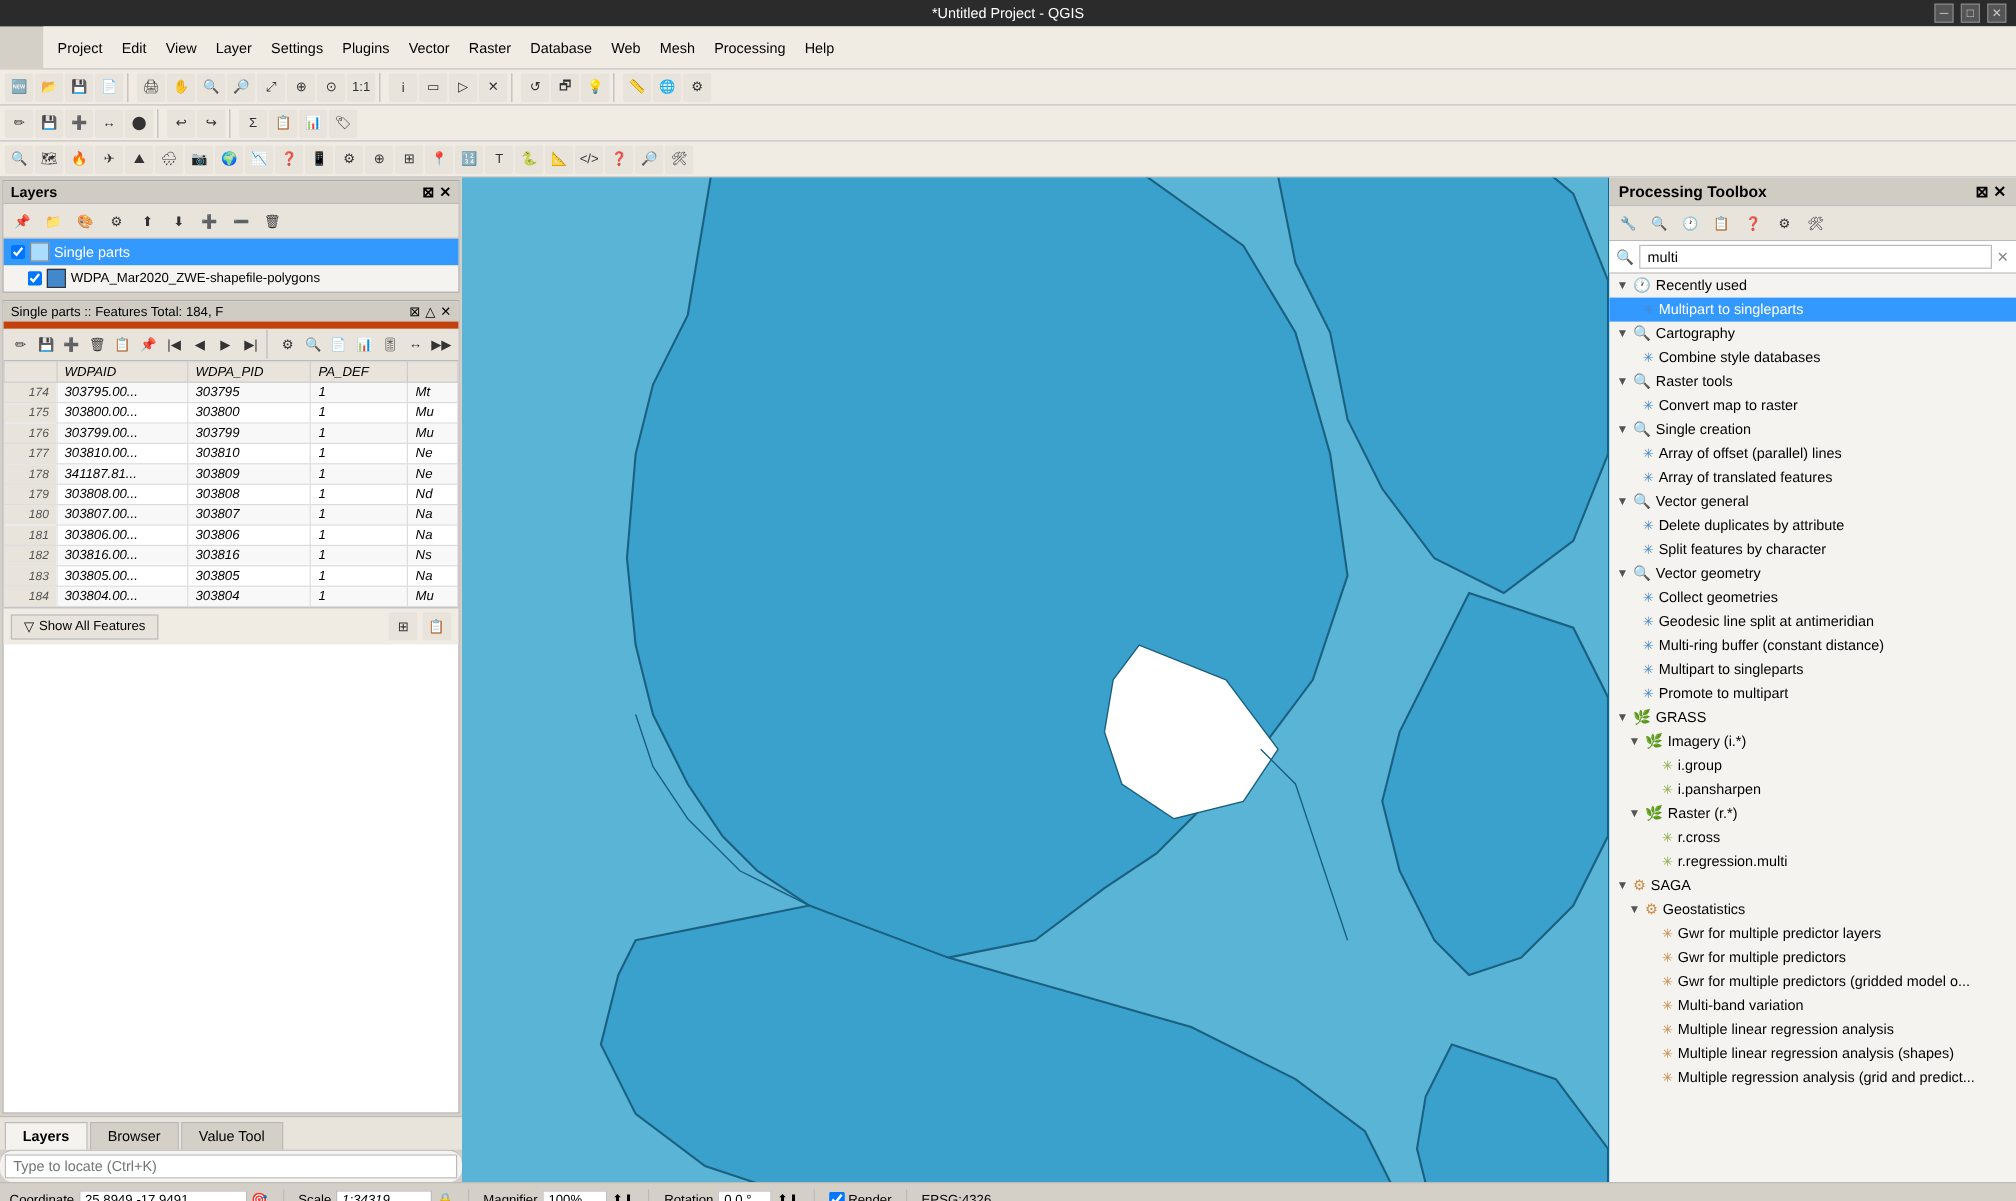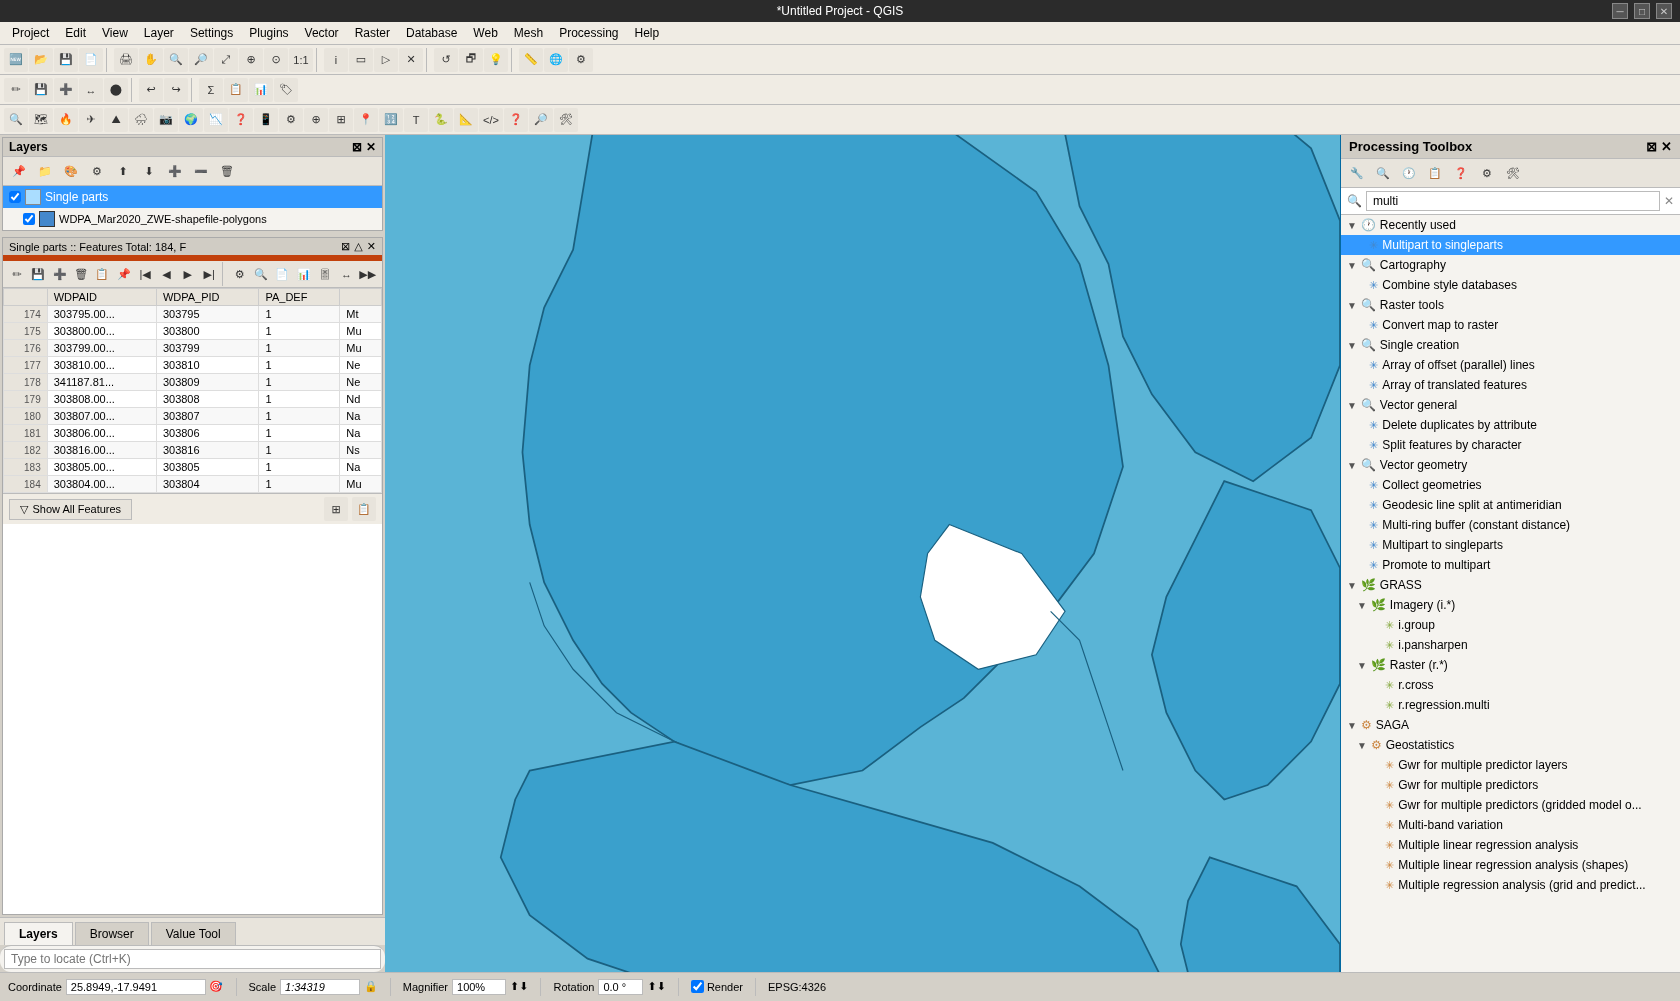--- a/index.html
+++ b/index.html
@@ -16,25 +16,26 @@
       padding: 0 8px;
       font-size: 12px;
     }
     #title-bar .title { flex: 1; text-align: center; }
     #title-bar .win-controls { display: flex; gap: 6px; }
     #title-bar .win-btn { width: 16px; height: 16px; background: #555; border: 1px solid #888; cursor: pointer; font-size: 10px; display: flex; align-items: center; justify-content: center; color: #ccc; }
 
     
     #menu-bar {
       background: #f0ece4;
-      height: 23px;
+      height: 36px;
       display: flex;
       align-items: center;
       border-bottom: 1px solid #bbb;
       padding: 0 4px;
+      margin-left: 36px;
     }
     .menu-item {
       padding: 2px 8px;
       cursor: pointer;
       font-size: 12px;
       color: #000;
     }
 
     
     .toolbar {
@@ -133,20 +134,21 @@
       display: flex;
       align-items: center;
       padding: 1px 4px;
       gap: 1px;
       border-bottom: 1px solid #bbb;
     }
     .attr-tbl {
       width: 100%;
       border-collapse: collapse;
       font-size: 11px;
+      font-style: italic;
     }
     .attr-tbl th {
       background: #e8e4dc;
       border: 1px solid #ccc;
       padding: 2px 6px;
       text-align: left;
       font-weight: normal;
       white-space: nowrap;
     }
     .attr-tbl td {

